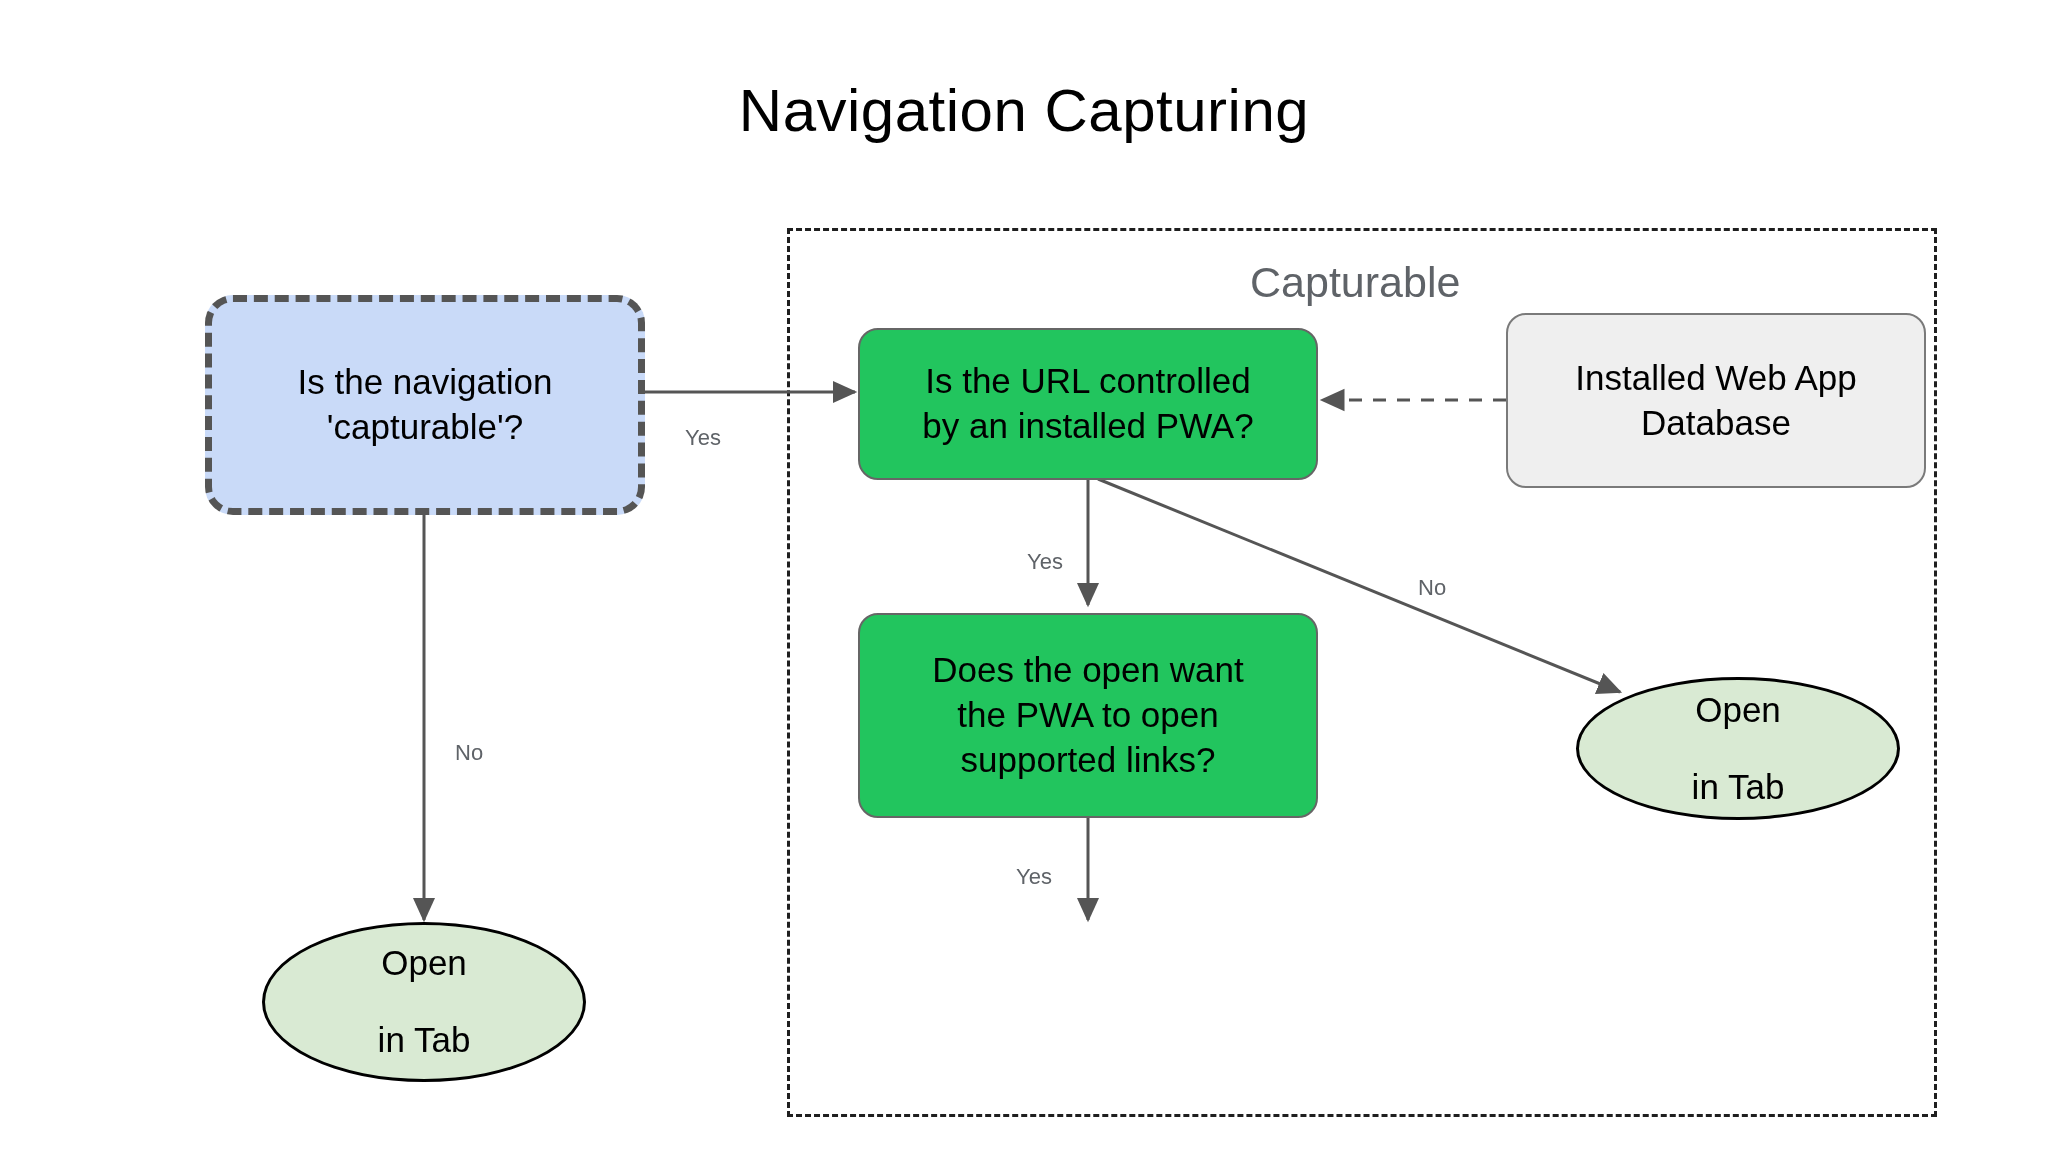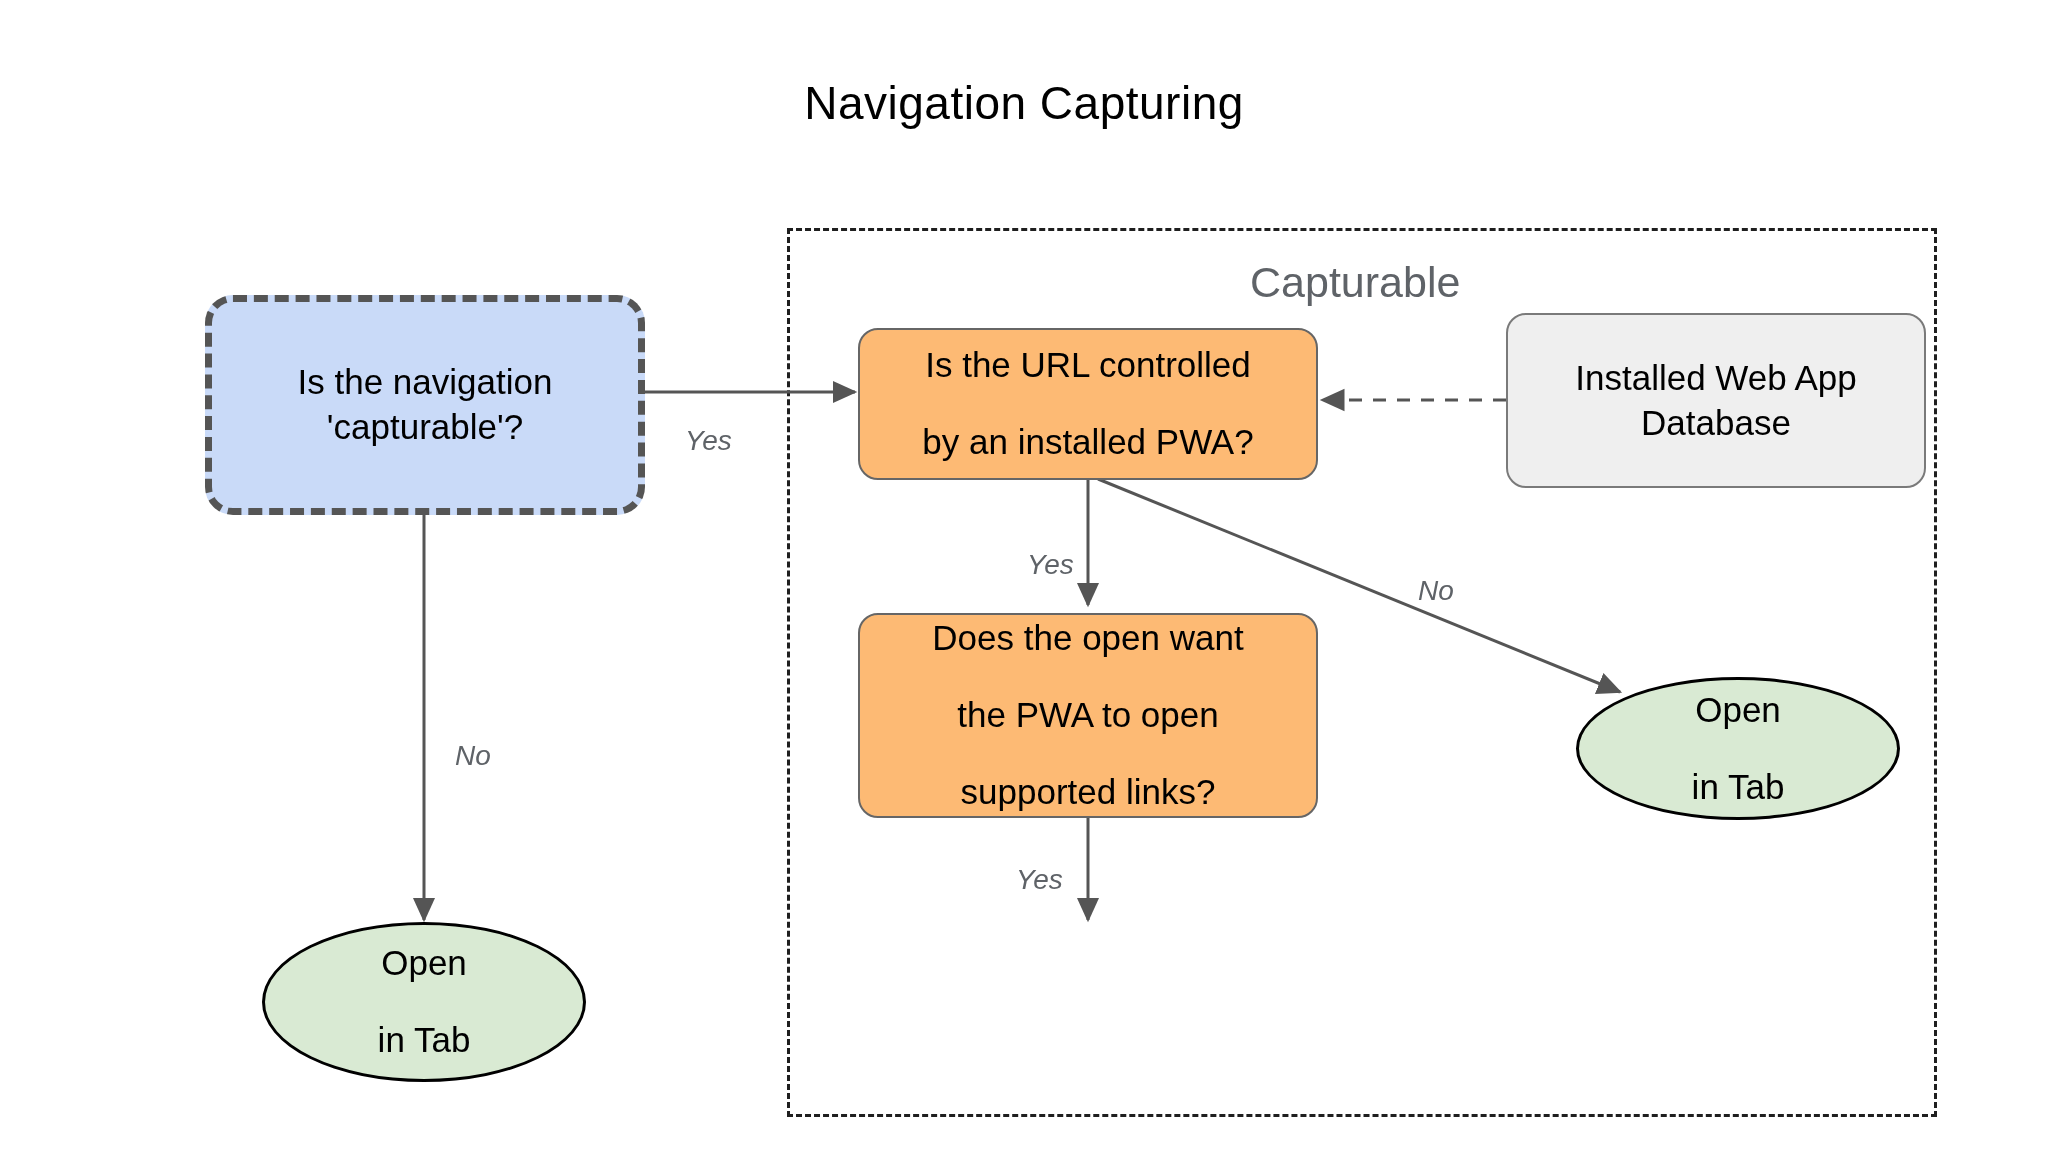--- a/index.html
+++ b/index.html
@@ -17,21 +17,21 @@
     background: #ffffff;
     overflow: hidden;
   }
   
   .diagram-title {
     position: absolute;
     left: 0;
     top: 78px;
     width: 2048px;
     text-align: center;
-    font-size: 46px;
+    font-size: 60px;
     font-weight: 400;
     color: #000000;
     letter-spacing: 0.5px;
     line-height: 1.1;
   }
   
   #edges {
     position: absolute;
     left: 0;
     top: 0;
@@ -62,23 +62,22 @@
     text-align: center;
     color: #000000;
     font-size: 35px;
     line-height: 1.28;
     padding: 6px 14px;
   }
   .node-process {
     border-radius: 20px;
   }
   .node-blue {
-    background: #fdba74;
+    background: #22c55e;
     border: 2px solid #666666;
-    gap: 32px;
   }
   .node-blue-dashed {
     background: #c9daf8;
     border: 7px dashed #555555;
     border-radius: 28px;
   }
   .node-gray {
     background: #efefef;
     border: 2px solid #7a7a7a;
   }
@@ -89,24 +88,23 @@
   }
   .node-terminal {
     background: #d9ead3;
     border: 3px solid #000000;
     border-radius: 50%;
     gap: 32px;
   }
   
   .edge-label {
     position: absolute;
-    font-size: 28px;
+    font-size: 22px;
     color: #5f6368;
     white-space: nowrap;
-    font-style: italic;
   }
 </style>
 </head>
 <body>
 
 <div id="canvas">
 
   <div class="diagram-title">Navigation Capturing</div>
 
   <div class="group-box" style="left:787px; top:228px; width:1150px; height:889px;"></div>

